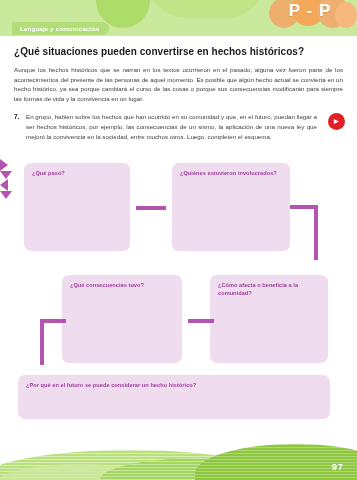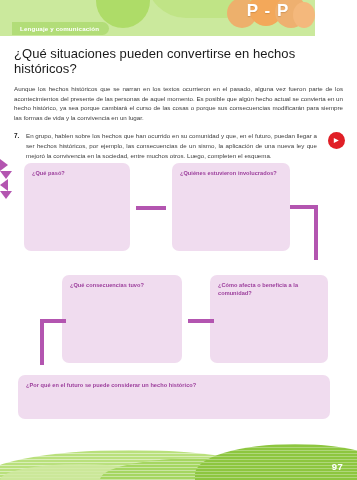--- a/index.html
+++ b/index.html
@@ -6,21 +6,21 @@
   html, body {
     width:357px; height:480px;
     background:#ffffff;
     font-family:"Liberation Sans", sans-serif;
     overflow:hidden;
   }
   .page { position:relative; width:357px; height:480px; background:#fff; }
 
   
   .header {
-    position:absolute; left:0; top:0; width:315px; height:40px;
+    position:absolute; left:0; top:0; width:357px; height:40px;
     overflow:hidden;
   }
   .header-stripes {
     position:absolute; left:0; top:0; width:357px; height:36px;
     background:
       repeating-linear-gradient(
         to bottom,
         rgba(255,255,255,0.55) 0px,
         rgba(255,255,255,0.55) 1px,
         rgba(255,255,255,0) 1px,
@@ -79,21 +79,21 @@
     color:#ffffff;
     letter-spacing:1px;
     text-shadow:0 1px 1px rgba(120,70,20,.25);
     line-height:26px;
   }
 
   
   .content { position:absolute; left:0; top:40px; width:357px; }
   .lead-question {
     margin:6px 14px 0 14px;
-    font-size:13px; font-weight:normal; color:#1b1b1b;
+    font-size:10px; font-weight:bold; color:#1b1b1b;
     letter-spacing:.05px;
   }
   .intro-paragraph {
     margin:8px 14px 0 14px;
     font-size:6.2px; line-height:9.6px;
     color:#3c3c3c;
     text-align:justify;
   }
 
   .activity {

